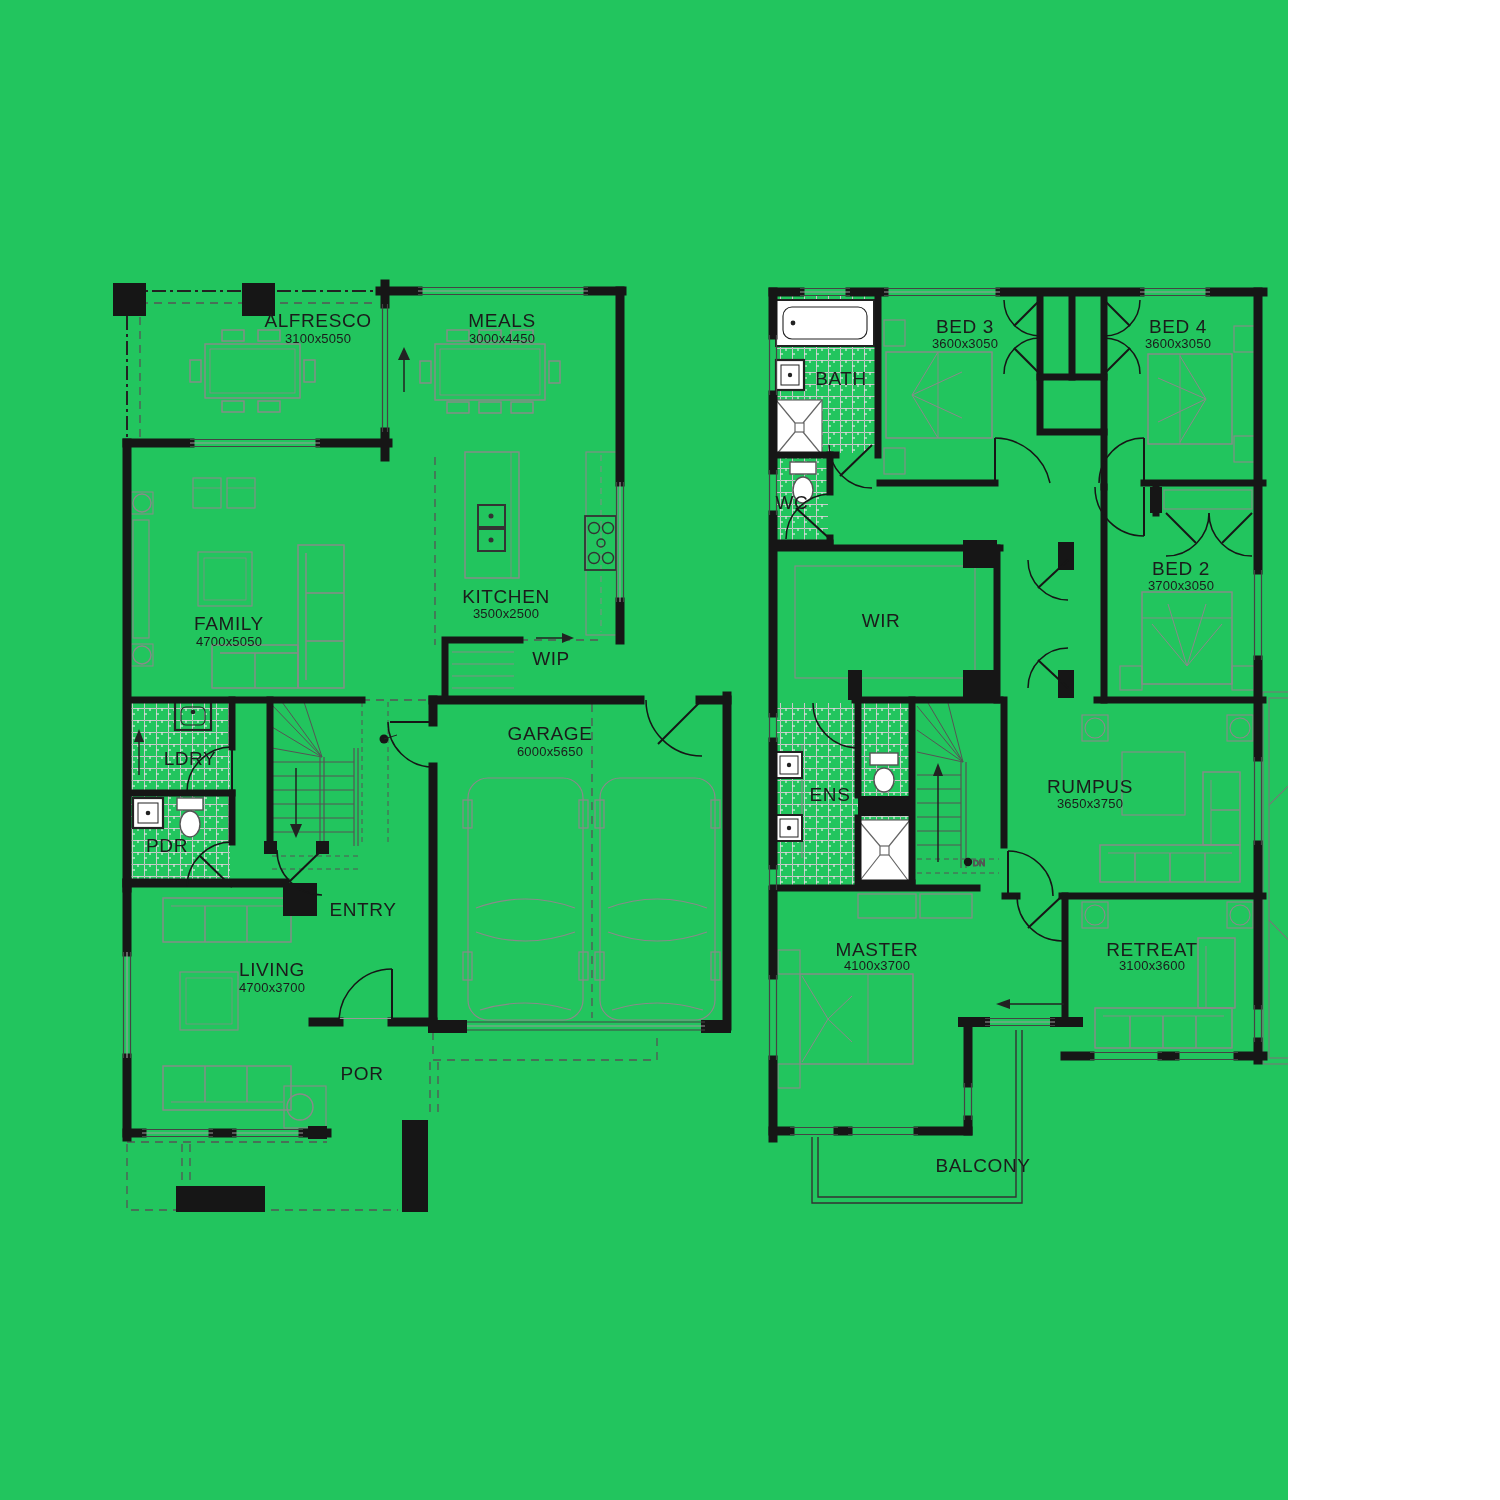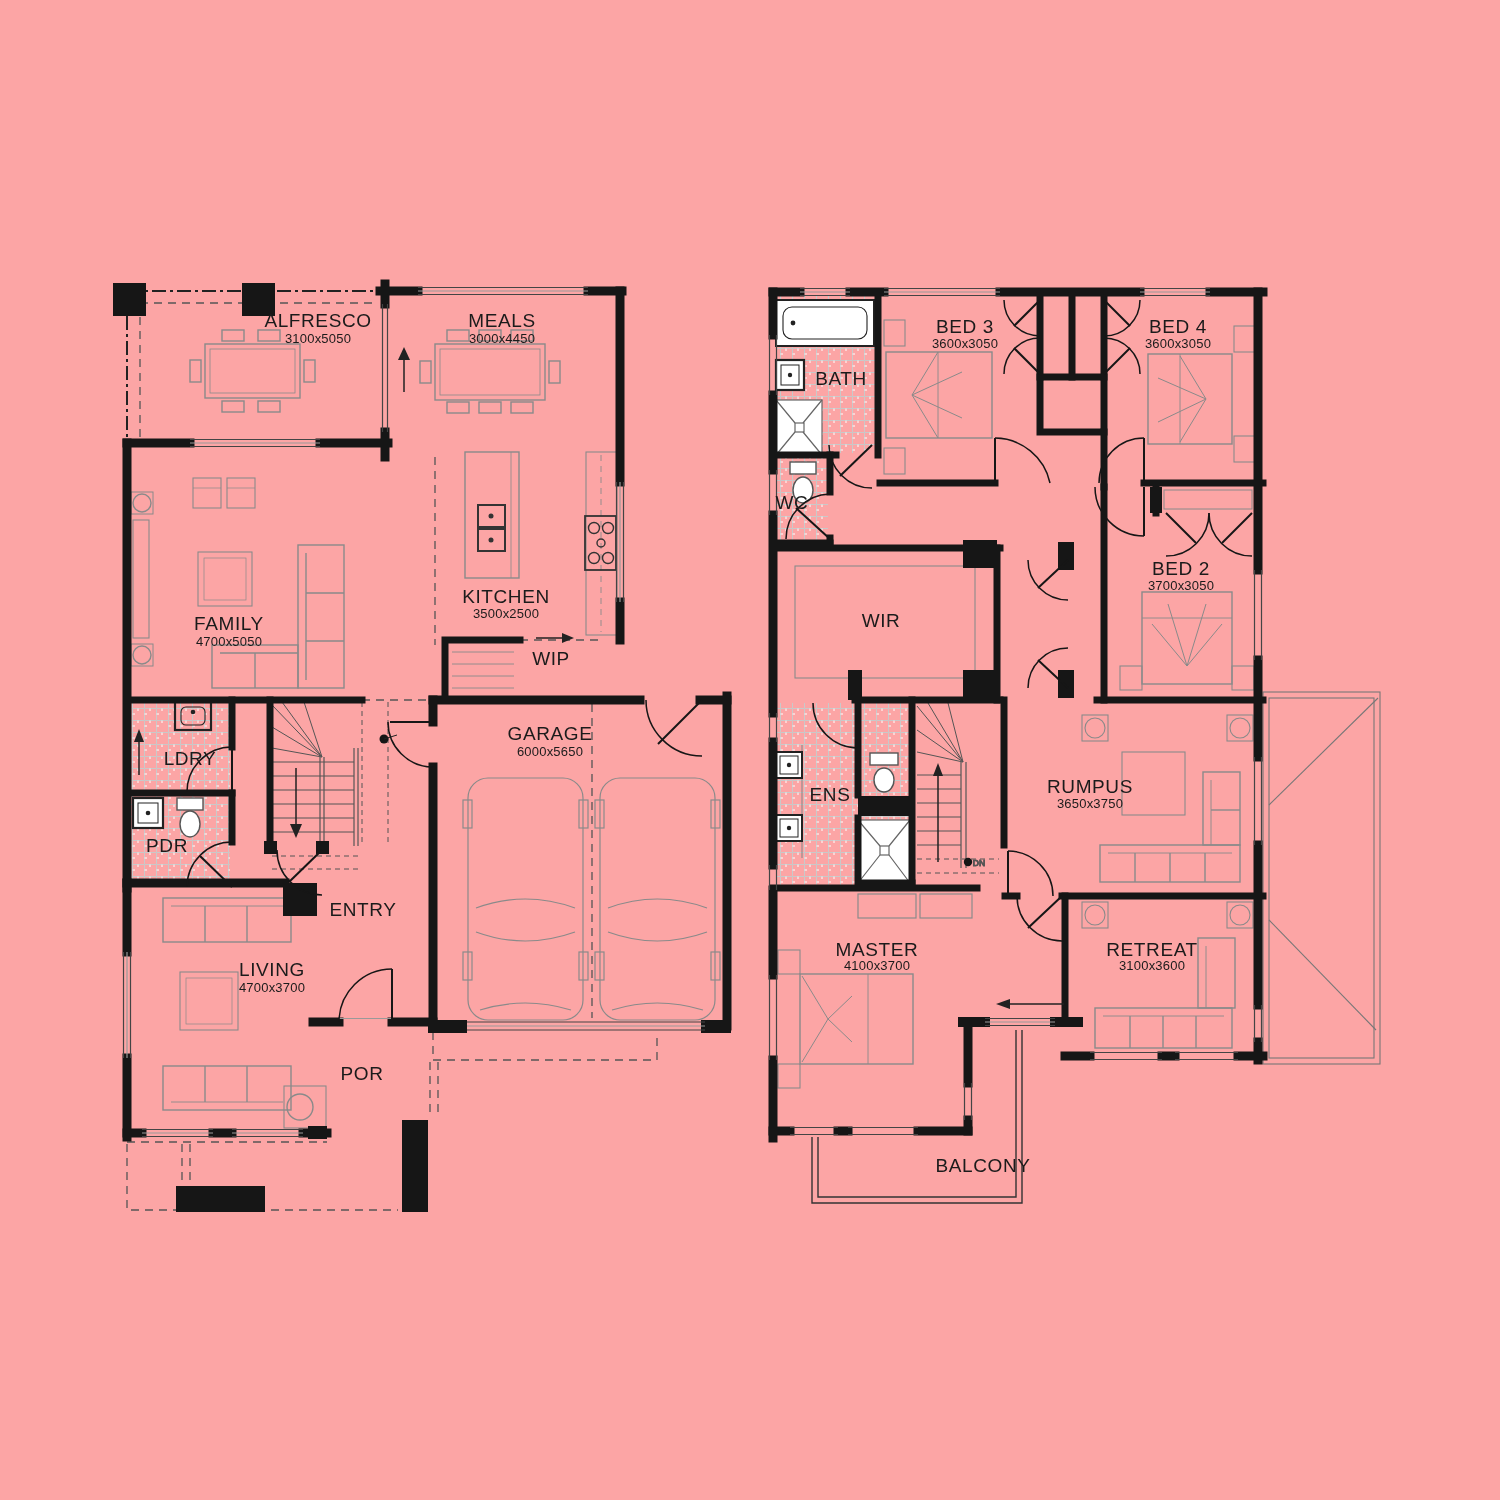--- a/index.html
+++ b/index.html
@@ -1,16 +1,16 @@
 <!DOCTYPE html>
 <html><head>
 <meta charset="utf-8">
 <style>
   html,body{margin:0;padding:0;background:#ffffff;}
-  .canvas-wrap{position:relative;width:1500px;height:1500px;background:#fca5a5;overflow:hidden;
+  .canvas-wrap{position:relative;width:1288px;height:1500px;background:#22c55e;overflow:hidden;
     font-family:"Liberation Sans", sans-serif;}
   svg text{font-family:"Liberation Sans", sans-serif; fill:#1b1b1b;}
   .rm{font-size:19px;letter-spacing:.6px;text-anchor:middle;font-weight:500;}
   .dim{font-size:13px;letter-spacing:.2px;text-anchor:middle;}
   .tiny{font-size:8.5px;text-anchor:middle;}
 </style>
 </head>
 <body>
 
 <div class="canvas-wrap">

